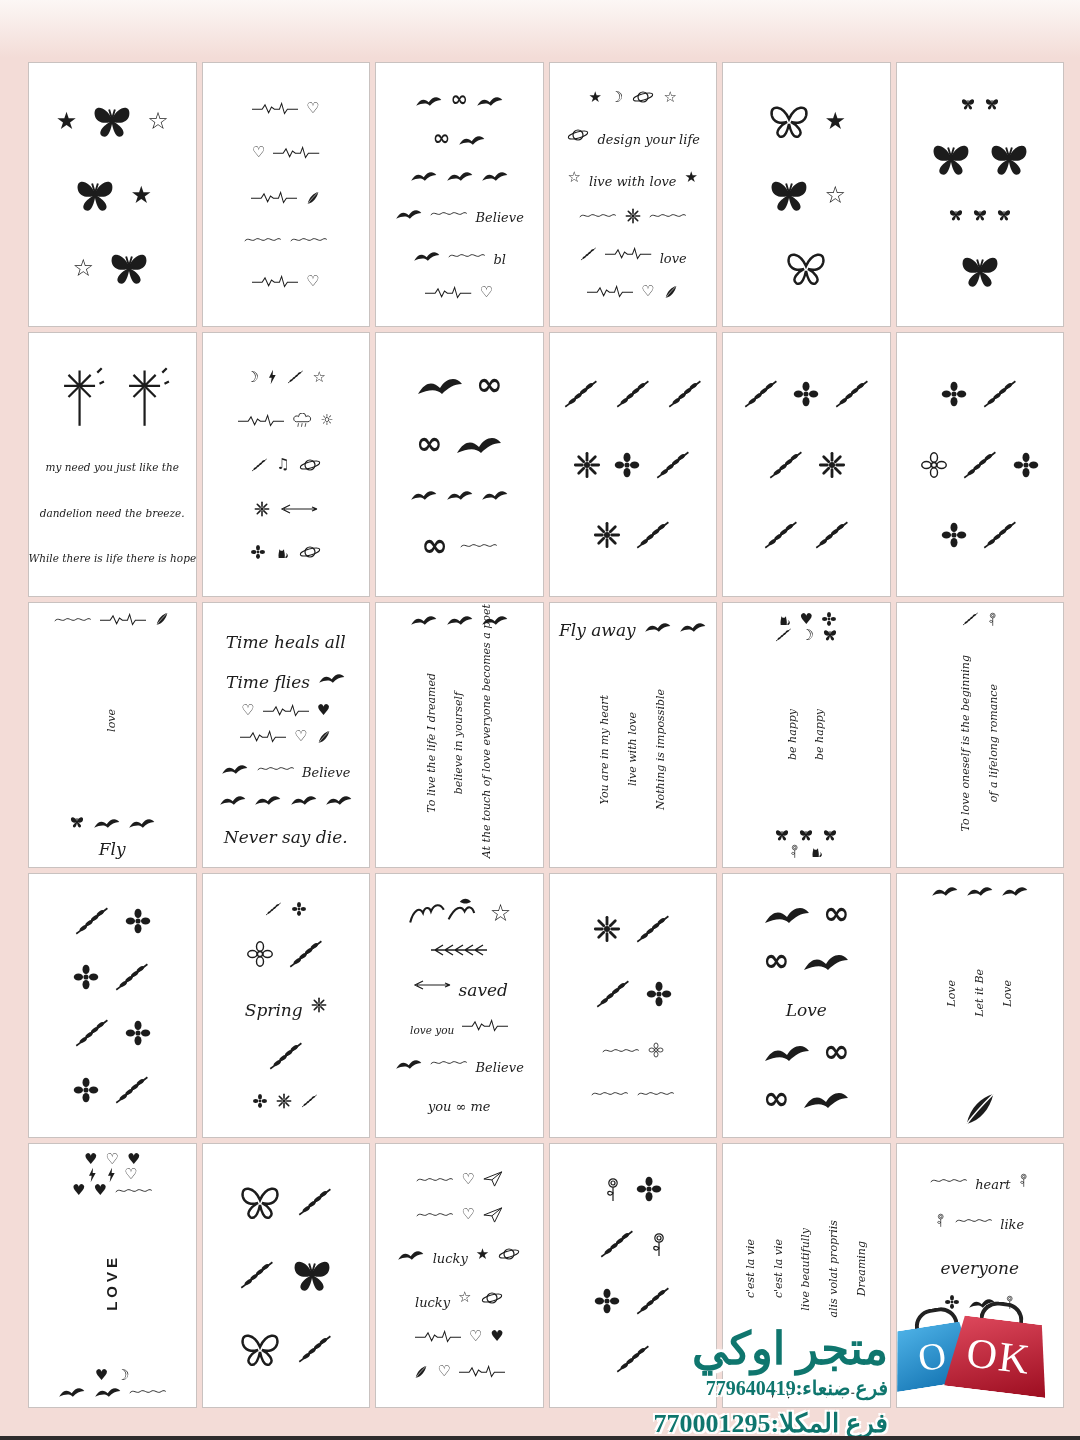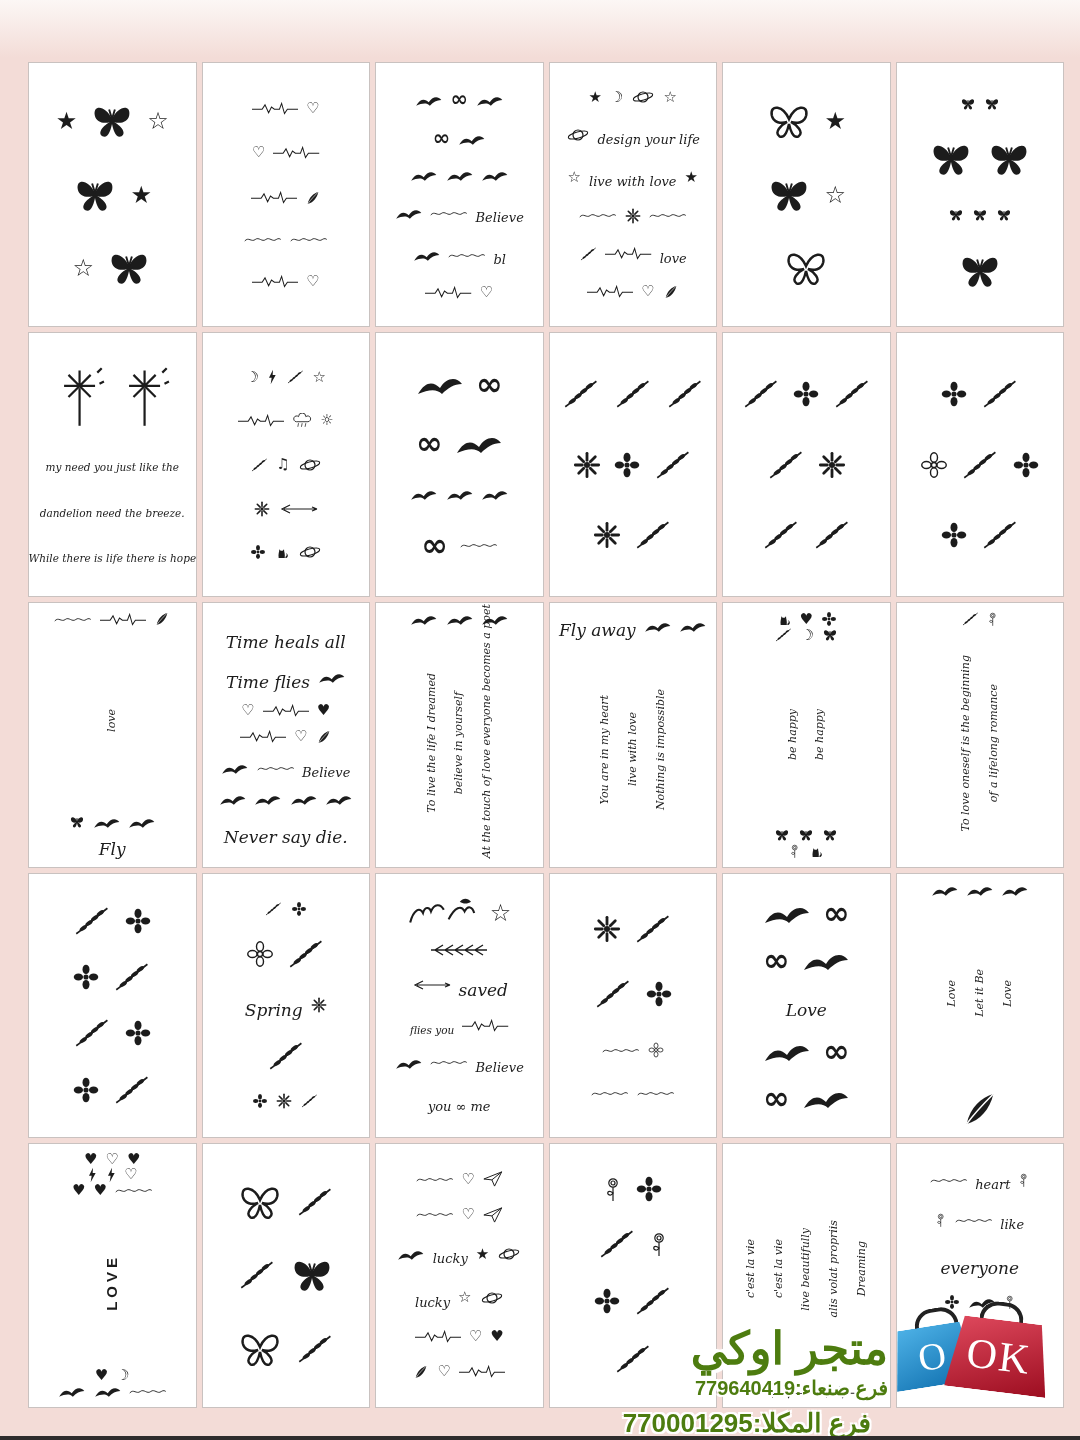--- a/index.html
+++ b/index.html
@@ -39,27 +39,27 @@
   .i-heartbeat{height:13px !important;}
   .i-squiggle{height:9px !important;}
   .i-chevrons,.i-arrow{height:12px !important;}
   .lg .i-butterfly{height:46px !important;}
   .lg .i-dandelion{height:62px !important;}
   .lg .i-feather{height:40px !important;}
   .lg .i-wave{height:32px !important;}
   .lg .i-sprig{height:34px !important;}
 
   
-  .wm{position:absolute;direction:rtl;color:#4d7c0f;font-weight:bold;text-align:right;
-      font-family:Liberation Sans, sans-serif;}
+  .wm{position:absolute;direction:rtl;color:#0f766e;font-weight:bold;text-align:right;
+      font-family:Liberation Serif, serif;}
   .wm-name{right:192px;top:1322px;font-size:45px;
       text-shadow:-3px -3px 0 #fff,3px -3px 0 #fff,-3px 3px 0 #fff,3px 3px 0 #fff,0 0 7px #fff;}
   .wm-line1{right:192px;top:1376px;font-size:20px;
       text-shadow:-2px -2px 0 #fff,2px -2px 0 #fff,-2px 2px 0 #fff,2px 2px 0 #fff;}
-  .wm-line2{right:209px;top:1408px;font-size:26px;
+  .wm-line2{right:192px;top:1408px;font-size:26px;
       text-shadow:-2px -2px 0 #fff,2px -2px 0 #fff,-2px 2px 0 #fff,2px 2px 0 #fff;}
 
   .logo{position:absolute;left:888px;top:1298px;width:168px;height:98px;}
   .bag{position:absolute;display:flex;align-items:center;justify-content:center;color:#fff;
        font-family:"Liberation Serif",serif;clip-path:polygon(12% 0,88% 0,100% 100%,0 100%);}
   .bag-blue{left:4px;top:28px;width:82px;height:60px;transform:rotate(-9deg);
        background:linear-gradient(160deg,#4fb3e8,#0f6fae);z-index:1;}
   .bag-red{left:60px;top:22px;width:102px;height:72px;transform:rotate(7deg);
        background:linear-gradient(160deg,#e04a5e,#9c0d20);z-index:2;}
   .bag-letter{font-size:38px;letter-spacing:2px;}
@@ -1362,21 +1362,21 @@
         </div>
         <div class="row">
           <span class="ic">
             <svg class="i-arrow" viewBox="0 0 40 12">
               <path d="M39 6 H6 M12 2 L4 6 L12 10 M39 6 l-5 -2 M39 6 l-5 2" stroke="#1c1c1c" fill="none" stroke-width="1.2"></path>
             </svg>
           </span>
           <span class="txt script-lg">saved</span>
         </div>
         <div class="row">
-          <span class="txt script-sm">flies you</span>
+          <span class="txt script-sm">love you</span>
           <span class="ic">
             <svg class="i-heartbeat" viewBox="0 0 64 18">
               <polyline points="0,10 14,10 18,4 23,15 27,7 31,10 38,10 41,2 45,16 49,10 64,10" stroke="#1c1c1c" fill="none" stroke-width="1.4"></polyline>
             </svg>
           </span>
         </div>
         <div class="row">
           <span class="ic">
             <svg class="i-bird" viewBox="0 0 24 14">
               <path fill="#1c1c1c" d="M1 12 C5 5 9 6 12 9 C15 4 20 3 23 7 C19 7 16 9 13 12 C10 9 6 10 1 12 Z"></path>

